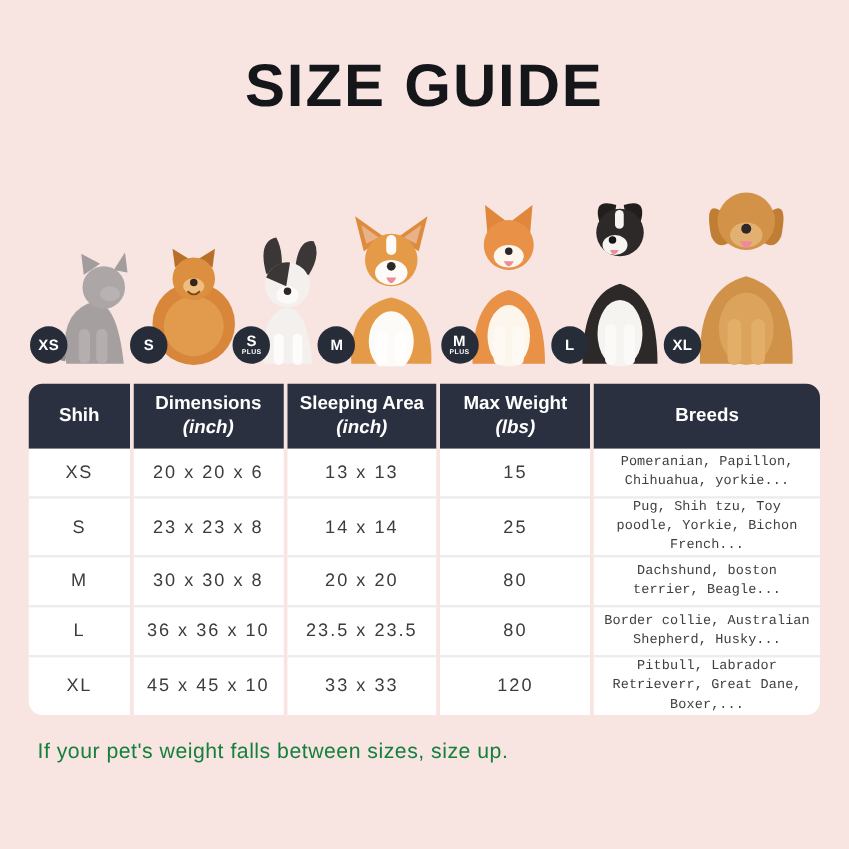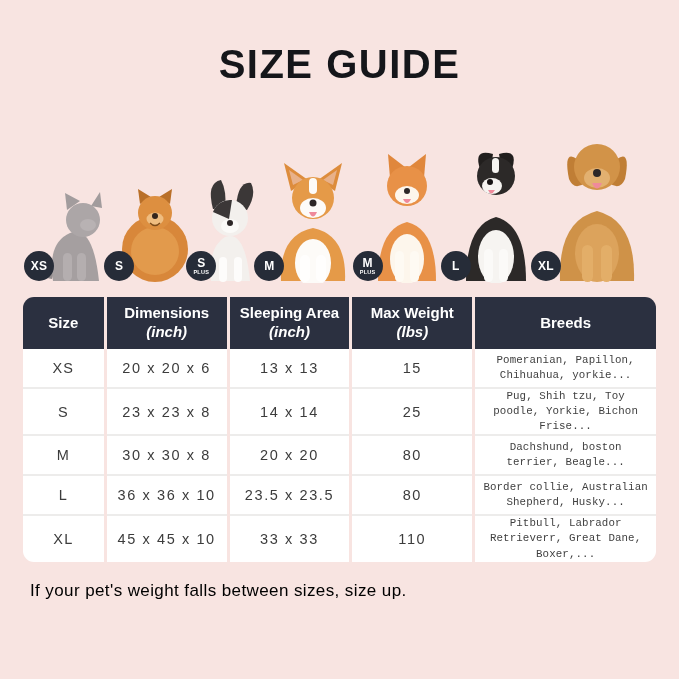--- a/index.html
+++ b/index.html
@@ -10,21 +10,21 @@
     background: #f8e4e1;
     font-family: "Liberation Sans", sans-serif;
     overflow: hidden;
   }
   .page { width: 679px; height: 679px; position: relative; }
 
   
   .title {
     padding-top: 42px;
     text-align: center;
-    font-size: 40px;
+    font-size: 48px;
     font-weight: 700;
     letter-spacing: 1.5px;
     color: #15161a;
   }
 
   
   .pets {
     margin: 44px 28px 0 36px;
     height: 152px;
     display: flex;
@@ -103,21 +103,21 @@
     padding: 0 8px;
     font-family: Liberation Mono, monospace;
   }
   .size-table td.size-cell { letter-spacing: 1.2px; }
 
   
   .footer-note {
     margin: 19px 0 0 30px;
     font-size: 17px;
     letter-spacing: 0.4px;
-    color: #000000;
+    color: #15803d;
   }
 </style>
 </head>
 <body>
 
 <div class="page">
 
   <div class="title">SIZE GUIDE</div>
 
   <div class="pets">
@@ -261,21 +261,21 @@
       <colgroup>
         <col class="c-size">
           <col class="c-dim">
           <col class="c-sleep">
           <col class="c-weight">
           <col class="c-breeds">
       </colgroup>
       <thead>
         <tr>
           <th>
-            <div>Size</div>
+            <div>Shih</div>
             <div class="th-line2"></div>
           </th>
           <th>
             <div>Dimensions</div>
             <div class="th-line2">(inch)</div>
           </th>
           <th>
             <div>Sleeping Area</div>
             <div class="th-line2">(inch)</div>
           </th>
@@ -295,41 +295,41 @@
           <td>20 x 20 x 6</td>
           <td>13 x 13</td>
           <td>15</td>
           <td class="breeds-cell">Pomeranian, Papillon, Chihuahua, yorkie...</td>
         </tr>
         <tr>
           <td class="size-cell">S</td>
           <td>23 x 23 x 8</td>
           <td>14 x 14</td>
           <td>25</td>
-          <td class="breeds-cell">Pug, Shih tzu, Toy poodle, Yorkie, Bichon Frise...</td>
+          <td class="breeds-cell">Pug, Shih tzu, Toy poodle, Yorkie, Bichon French...</td>
         </tr>
         <tr>
           <td class="size-cell">M</td>
           <td>30 x 30 x 8</td>
           <td>20 x 20</td>
           <td>80</td>
           <td class="breeds-cell">Dachshund, boston terrier, Beagle...</td>
         </tr>
         <tr>
           <td class="size-cell">L</td>
           <td>36 x 36 x 10</td>
           <td>23.5 x 23.5</td>
           <td>80</td>
           <td class="breeds-cell">Border collie, Australian Shepherd, Husky...</td>
         </tr>
         <tr>
           <td class="size-cell">XL</td>
           <td>45 x 45 x 10</td>
           <td>33 x 33</td>
-          <td>110</td>
+          <td>120</td>
           <td class="breeds-cell">Pitbull, Labrador Retrieverr, Great Dane, Boxer,...</td>
         </tr>
       </tbody>
     </table>
   </div>
 
   <div class="footer-note">If your pet's weight falls between sizes, size up.</div>
 
 </div>
 

